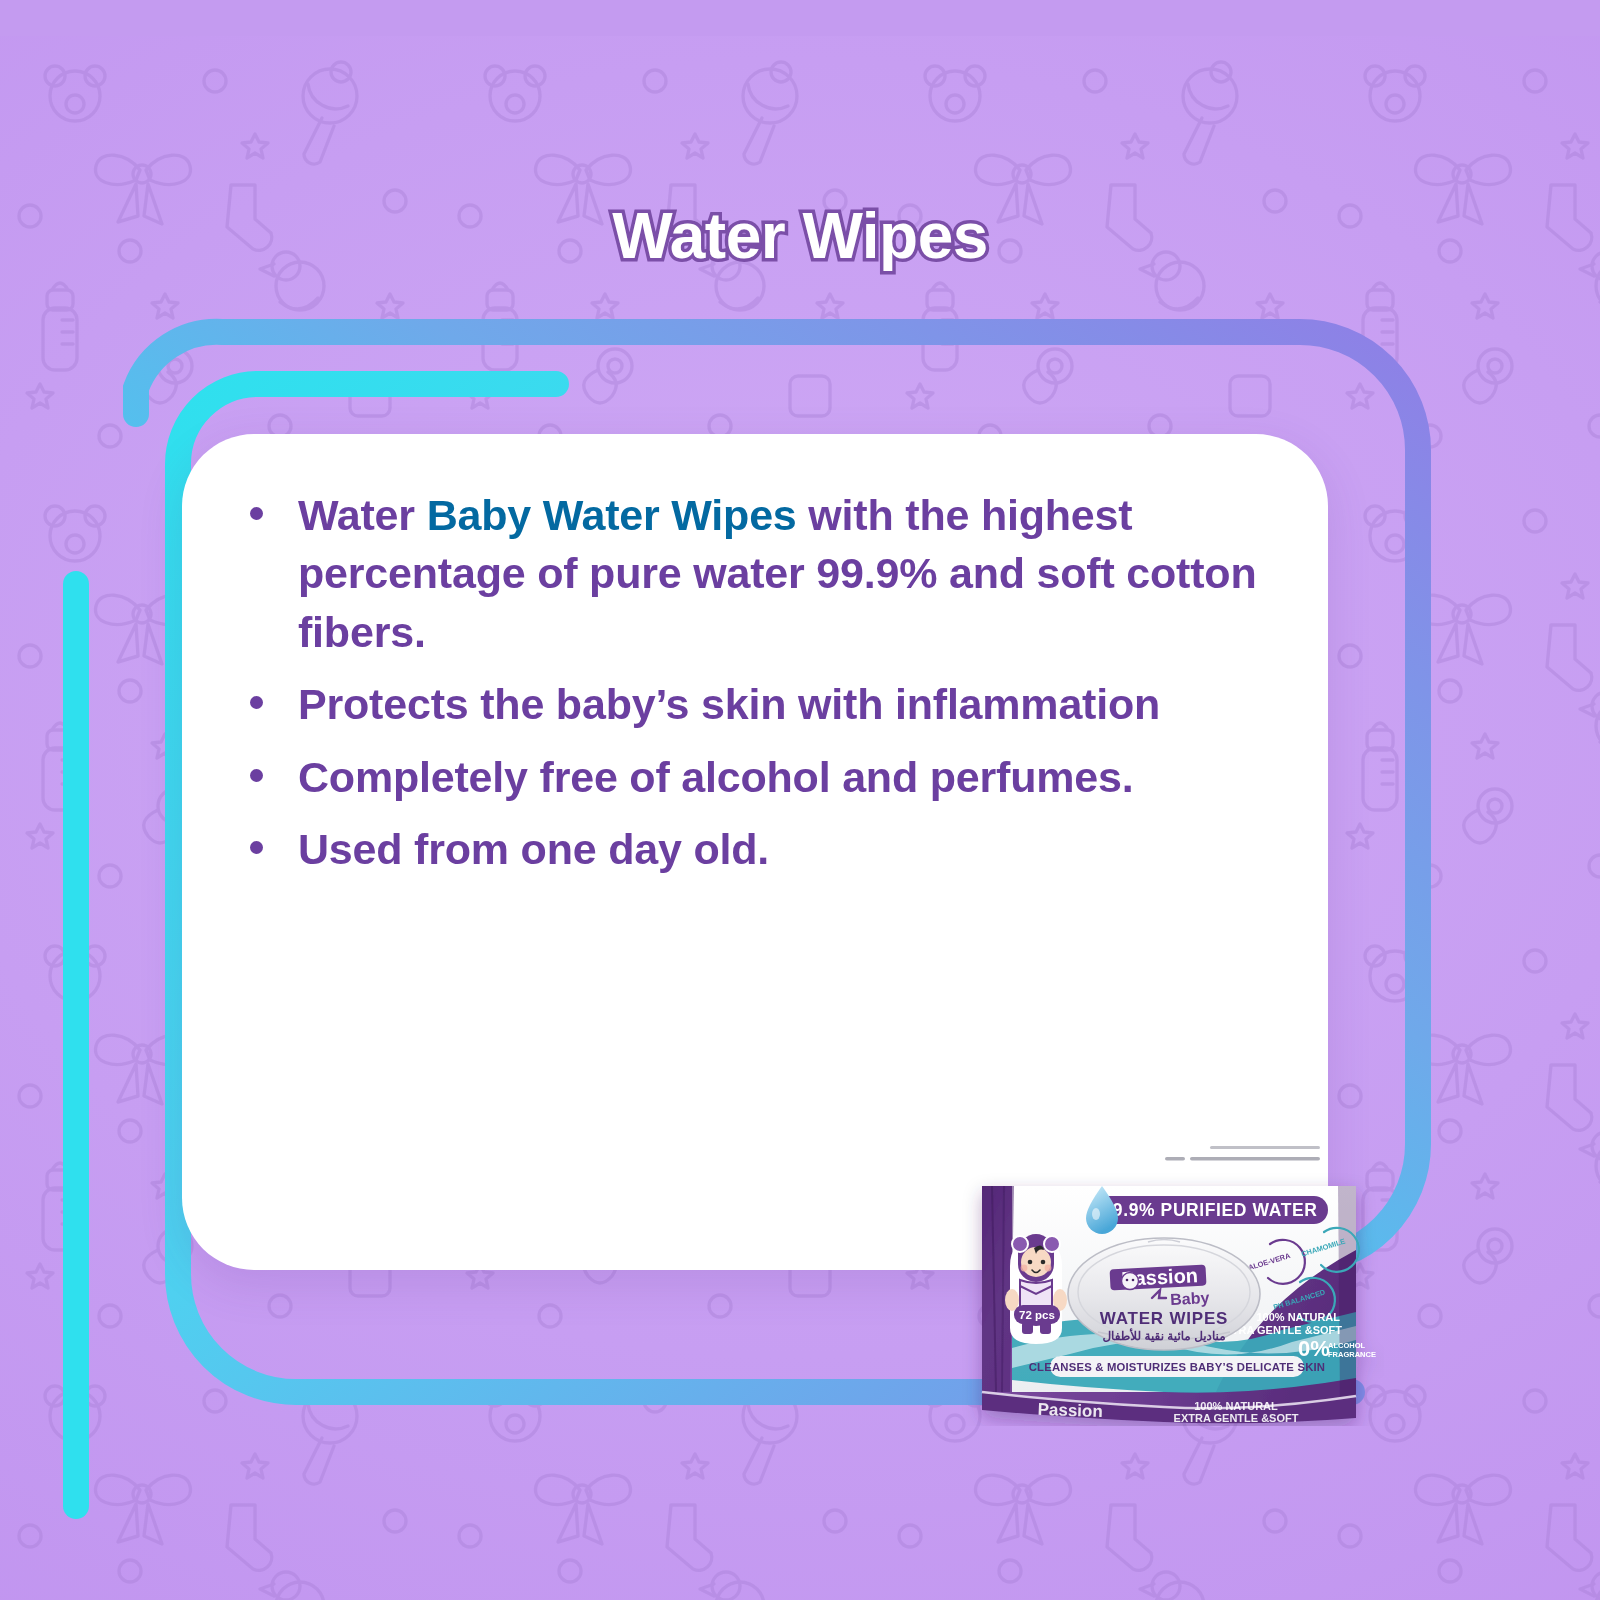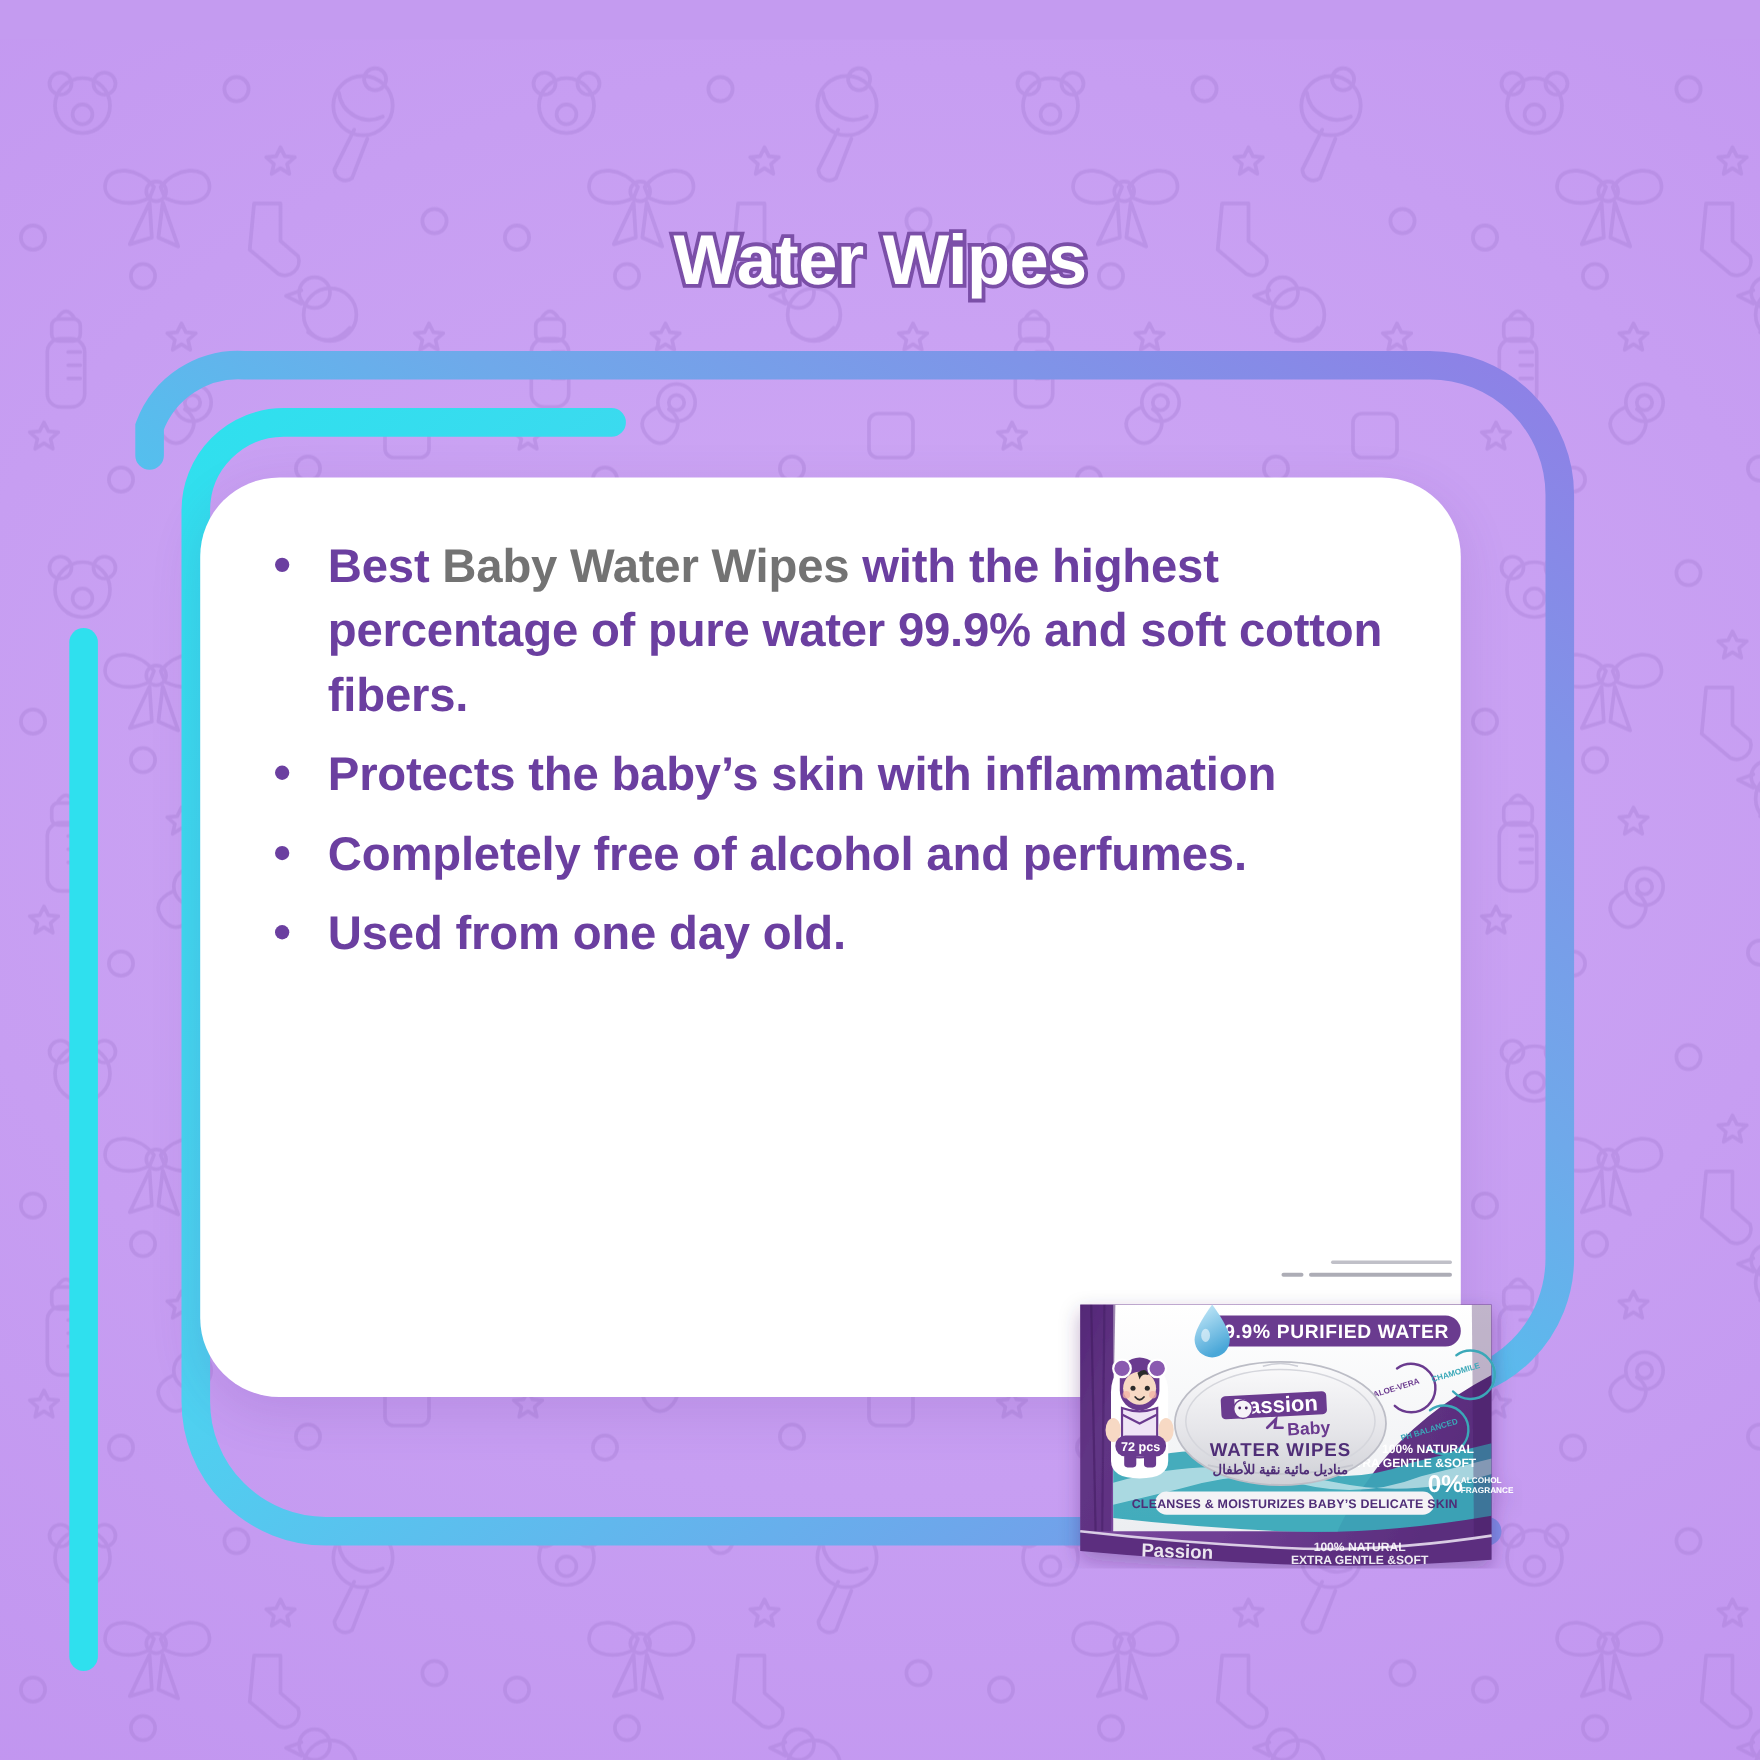--- a/index.html
+++ b/index.html
@@ -57,21 +57,21 @@
     line-height:1.36;
     color:#6b3fa0;
     letter-spacing:-.2px;
   }
   .bullet::before{
     content:"";
     position:absolute; left:16px; top:21px;
     width:13px; height:13px; border-radius:50%;
     background:#6b3fa0;
   }
-  .hl{ color:#737373; }
+  .hl{ color:#0369a1; }
 
   
   #pack{
     position:absolute;
     left:952px; top:1098px;
     width:432px; height:292px;
   }
 </style>
 </head>
 <body>
@@ -187,21 +187,21 @@
              A 118 118 0 0 0 296 1356
              L1352 1356"></path>
 
     <path fill="none" stroke="#2fe0ee" stroke-width="26" stroke-linecap="round" d="M76 548 L76 1470"></path>
   </svg>
 
   <div id="title">Water Wipes</div>
 
   <div id="card">
     <ul id="bullets">
-        <li class="bullet"><span>Best </span><span class="hl">Baby Water Wipes</span><span> with the highest percentage of pure water 99.9% and soft cotton fibers.</span></li>
+        <li class="bullet"><span>Water </span><span class="hl">Baby Water Wipes</span><span> with the highest percentage of pure water 99.9% and soft cotton fibers.</span></li>
         <li class="bullet"><span>Protects the baby’s skin with inflam­mation</span></li>
         <li class="bullet"><span>Completely free of alcohol and perfumes.</span></li>
         <li class="bullet"><span>Used from one day old.</span></li>
       </ul>
   </div>
 
   <svg id="pack" viewBox="0 0 432 292">
     <defs>
       <linearGradient id="packBody" x1="0" y1="0" x2="1" y2="0.25">
         <stop offset="0%" stop-color="#5d2f80"></stop>

